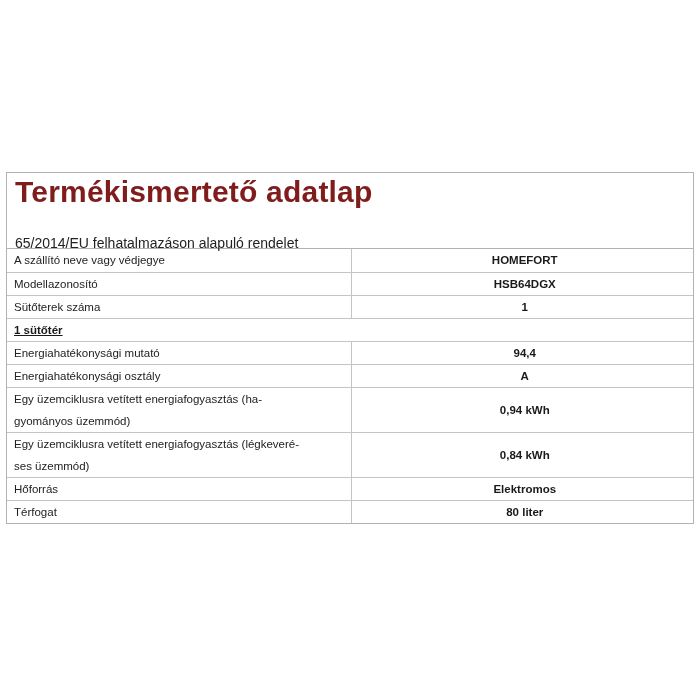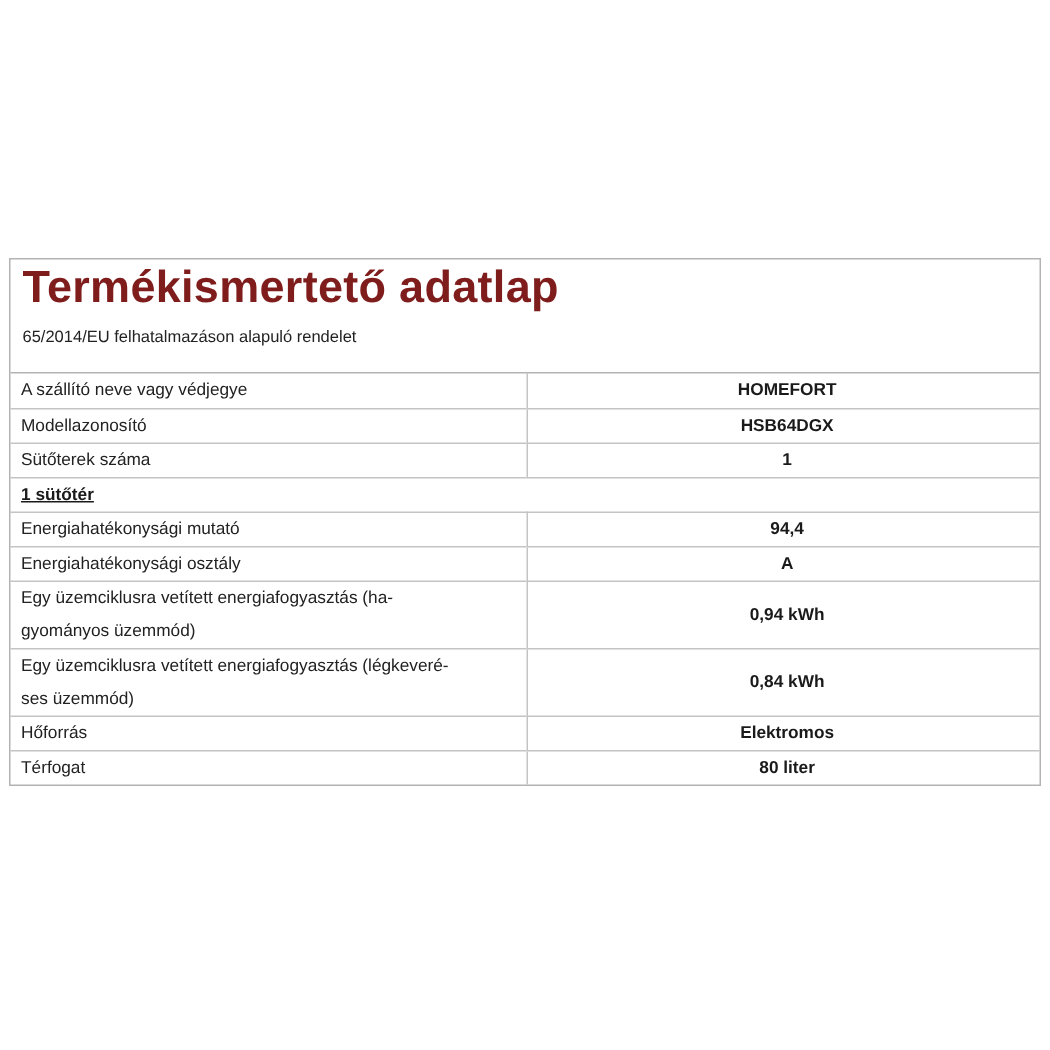--- a/index.html
+++ b/index.html
@@ -35,22 +35,22 @@
       top: 2px;
       font-size: 30px;
       font-weight: bold;
       color: #7f1d1d;
       letter-spacing: 0.2px;
       white-space: nowrap;
     }
     .subtitle {
       position: absolute;
       left: 8px;
-      top: 46px;
-      font-size: 11px;
+      top: 62px;
+      font-size: 14px;
       color: #222;
       white-space: nowrap;
     }
     table {
       width: 100%;
       border-collapse: collapse;
       table-layout: fixed;
     }
     td {
       border-top: 1px solid #c4c4c4;

